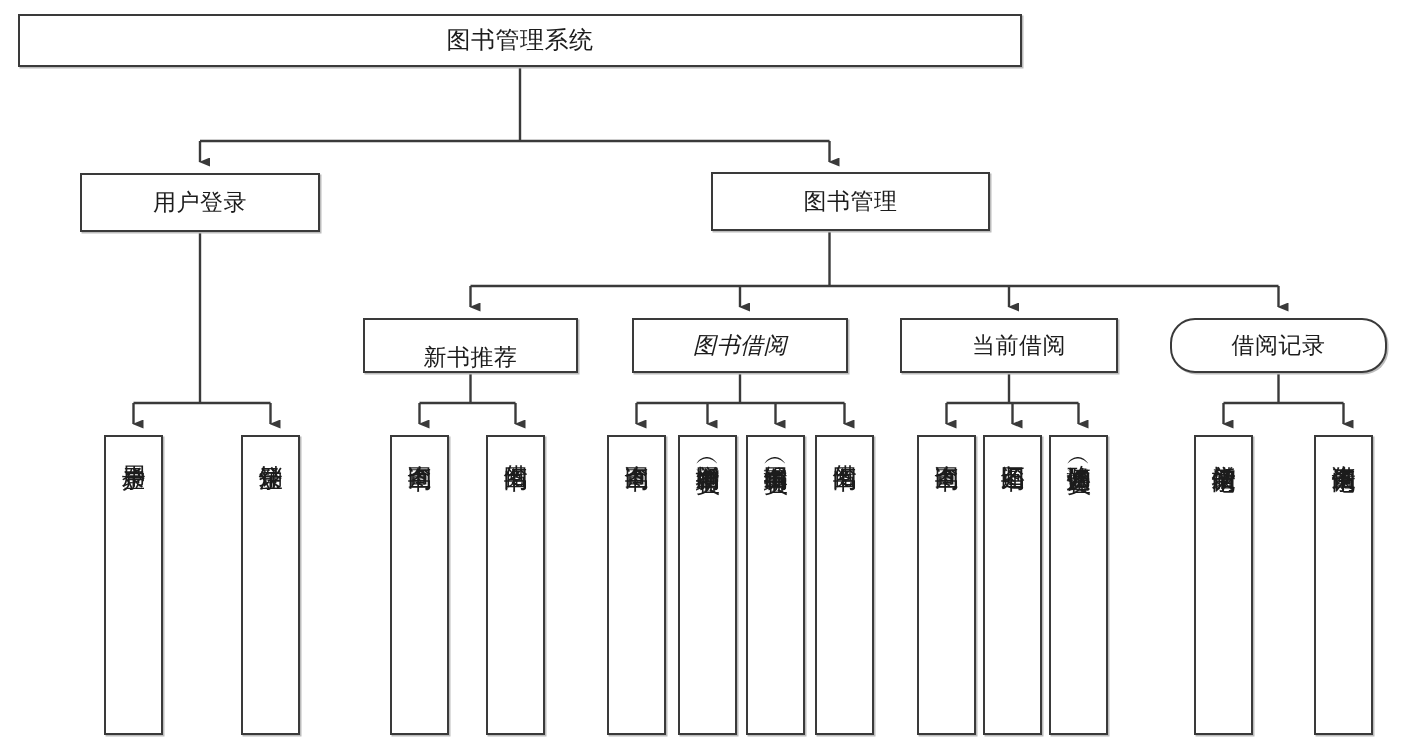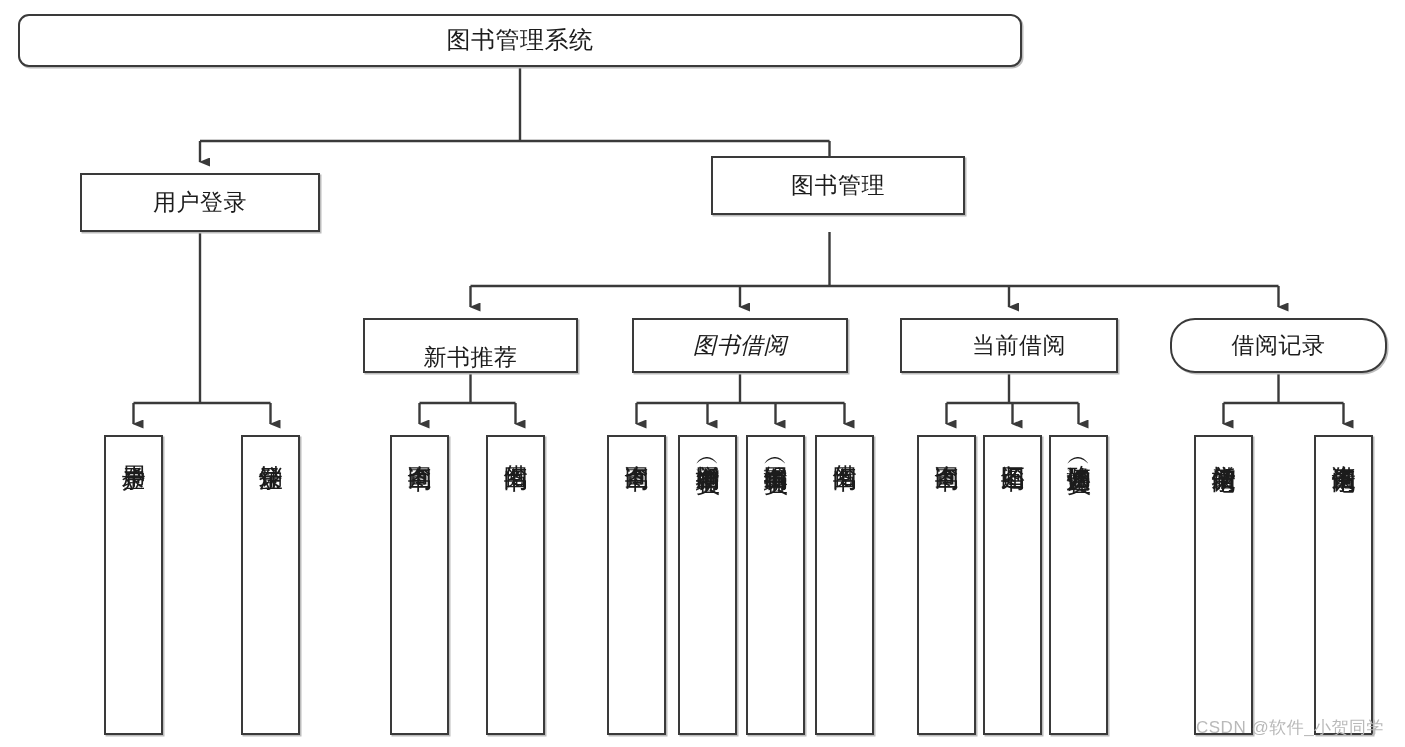--- a/index.html
+++ b/index.html
@@ -112,27 +112,27 @@
         <line x1="1012.5" y1="403" x2="1012.5" y2="424" stroke="#3a3a3a" stroke-width="2.4" stroke-linecap="butt" marker-end="url(#arrowhead)"></line>
         <line x1="1078.5" y1="403" x2="1078.5" y2="424" stroke="#3a3a3a" stroke-width="2.4" stroke-linecap="butt" marker-end="url(#arrowhead)"></line>
         <line x1="1278.5" y1="373" x2="1278.5" y2="403" stroke="#3a3a3a" stroke-width="2.4" stroke-linecap="butt"></line>
         <line x1="1223.5" y1="403" x2="1343.5" y2="403" stroke="#3a3a3a" stroke-width="2.4" stroke-linecap="butt"></line>
         <line x1="1223.5" y1="403" x2="1223.5" y2="424" stroke="#3a3a3a" stroke-width="2.4" stroke-linecap="butt" marker-end="url(#arrowhead)"></line>
         <line x1="1343.5" y1="403" x2="1343.5" y2="424" stroke="#3a3a3a" stroke-width="2.4" stroke-linecap="butt" marker-end="url(#arrowhead)"></line>
       </g>
   </svg>
 
   <div id="node-group">
-      <div class="node horiz root" style="left: 18px; top: 14px; width: 1004px; height: 53px; border-radius: 11px;">
+      <div class="node horiz root" style="left: 18px; top: 14px; width: 1004px; height: 53px;">
         <span class="node-label">图书管理系统</span>
       </div>
       <div class="node horiz" style="left: 80px; top: 173px; width: 240px; height: 59px;">
         <span class="node-label">用户登录</span>
       </div>
-      <div class="node horiz" style="left: 711px; top: 156px; width: 254px; height: 59px;">
+      <div class="node horiz" style="left: 711px; top: 172px; width: 279px; height: 59px;">
         <span class="node-label">图书管理</span>
       </div>
       <div class="node horiz" style="left: 363px; top: 318px; width: 215px; height: 55px; align-items: flex-end;">
         <span class="node-label">新书推荐</span>
       </div>
       <div class="node horiz" style="left: 632px; top: 318px; width: 216px; height: 55px; font-style: italic;">
         <span class="node-label">图书借阅</span>
       </div>
       <div class="node horiz" style="left: 900px; top: 318px; width: 218px; height: 55px; padding-left: 20px;">
         <span class="node-label">当前借阅</span>
@@ -174,14 +174,13 @@
         <span class="node-label">确认归还（管理员）</span>
       </div>
       <div class="node vert" style="left: 1194px; top: 435px; width: 59px; height: 300px;">
         <span class="node-label">新增借阅记录</span>
       </div>
       <div class="node vert" style="left: 1314px; top: 435px; width: 59px; height: 300px;">
         <span class="node-label">查询借阅记录</span>
       </div>
     </div>
 
-  <div class="watermark" id="watermark" style="left: 1196px; top: 716px;">CSDN @软件_小贺同学</div>
 </div>
 
 </body></html>

